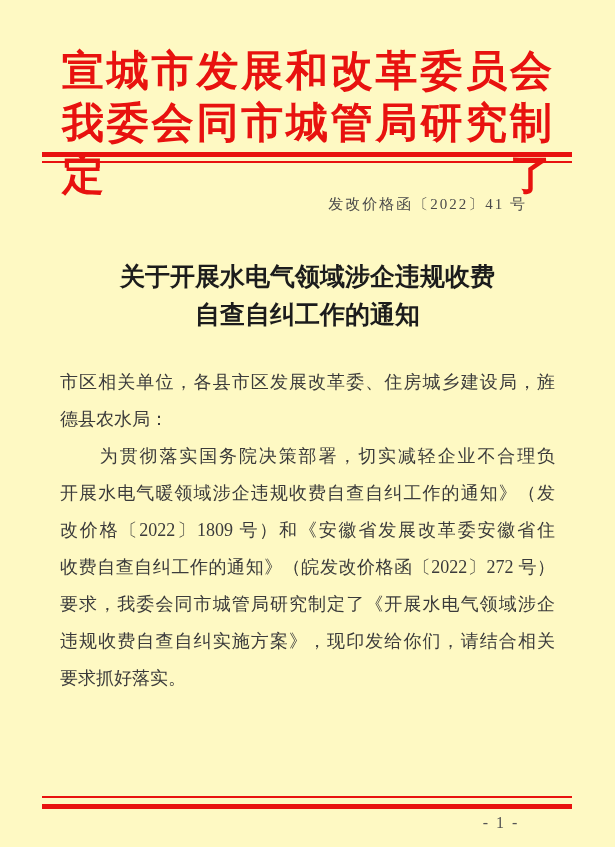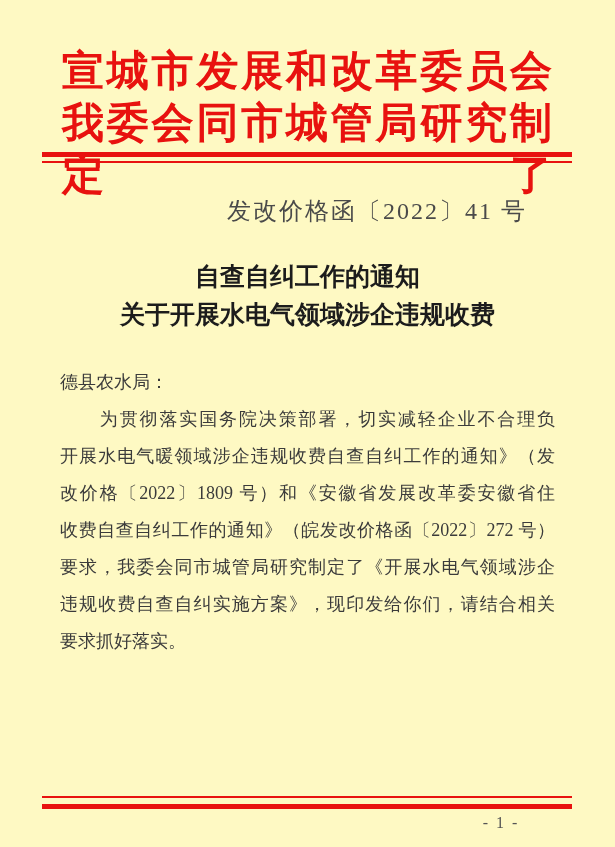--- a/index.html
+++ b/index.html
@@ -30,21 +30,21 @@
   
   .rule{position:absolute;left:42px;width:530px;background:var(--red);}
   .rule-top-thick{top:152px;height:5px;}
   .rule-top-thin{top:161px;height:2px;}
   .rule-bottom-thin{top:796px;height:2px;}
   .rule-bottom-thick{top:804px;height:5px;}
 
   
   .doc-number{
     position:absolute;top:195px;right:88px;
-    font-size:24px;color:var(--muted);letter-spacing:2px;
+    font-size:15px;color:var(--muted);letter-spacing:2px;
   }
 
   
   .title-block{
     position:absolute;top:258px;left:0;width:615px;
     text-align:center;color:var(--title-text);
     font-weight:bold;font-size:25px;line-height:38px;
   }
 
   
@@ -73,25 +73,26 @@
     <div class="header-line">宣城市发展和改革委员会</div>
     <div class="header-line">我委会同市城管局研究制定了</div>
   </div>
 
   <div class="rule rule-top-thick"></div>
   <div class="rule rule-top-thin"></div>
 
   <div class="doc-number">发改价格函〔2022〕41 号</div>
 
   <div class="title-block">
+    <div>关于开展水电气领域涉企违规收费</div>
     <div>自查自纠工作的通知</div>
-    <div>关于开展水电气领域涉企违规收费</div>
   </div>
 
   <div class="body-block">
+    <div class="bline">市区相关单位，各县市区发展改革委、住房城乡建设局，旌</div>
     <div class="bline plain">德县农水局：</div>
     <div class="bline">　　为贯彻落实国务院决策部署，切实减轻企业不合理负</div>
     <div class="bline">开展水电气暖领域涉企违规收费自查自纠工作的通知》（发</div>
     <div class="bline">改价格〔2022〕1809 号）和《安徽省发展改革委安徽省住</div>
     <div class="bline">收费自查自纠工作的通知》（皖发改价格函〔2022〕272 号）</div>
     <div class="bline">要求，我委会同市城管局研究制定了《开展水电气领域涉企</div>
     <div class="bline">违规收费自查自纠实施方案》，现印发给你们，请结合相关</div>
     <div class="bline plain">要求抓好落实。</div>
   </div>
 

